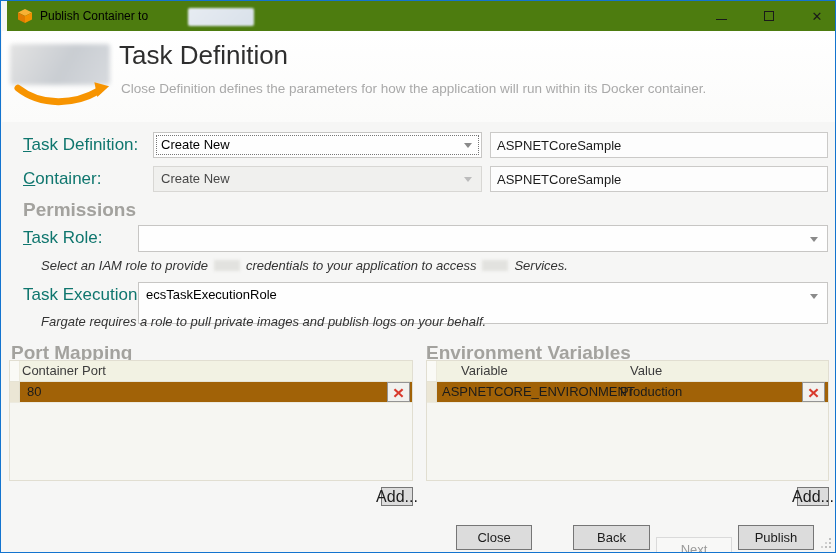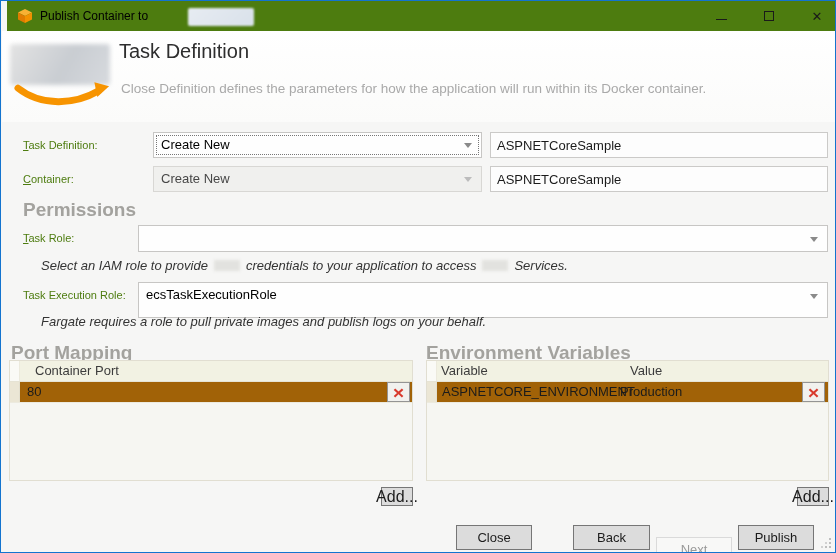--- a/index.html
+++ b/index.html
@@ -19,25 +19,25 @@
   .cap-btn{ position:absolute; top:0; width:48px; height:30px; display:flex; align-items:center; justify-content:center; cursor:default; }
   .cap-min-glyph{ width:11px; height:0; border-bottom:1px solid #1a1a1a; margin-top:6px; }
   .cap-max-glyph{ width:10px; height:10px; border:1px solid #1a1a1a; }
   .cap-close-glyph{ font-size:13px; color:#1a1a1a; font-weight:300; line-height:1; }
 
   
   .header{ position:absolute; left:1px; top:30px; width:834px; height:91px;
     background:linear-gradient(#ffffff,#fbfbfa); }
   .logo-redaction{ position:absolute; left:8px; top:13px; width:100px; height:41px;
     background:linear-gradient(120deg,#e3e3e3,#c9cdd2 55%,#d7dade); filter:blur(2px); border-radius:3px; }
-  .page-title{ position:absolute; left:117px; top:9px; font-size:20px; color:#2e2e2e; font-weight:400; }
+  .page-title{ position:absolute; left:117px; top:9px; font-size:26px; color:#2e2e2e; font-weight:400; }
   .page-subtitle{ position:absolute; left:119px; top:50px; font-size:13.5px; color:#a9a9a9; }
 
   
-  .flabel{ font-size:11px; color:#4d7c0f; line-height:26px; }
+  .flabel{ font-size:17px; color:#0f766e; line-height:26px; }
   .accesskey::first-letter{ text-decoration:underline; }
   .grouplabel{ font-size:19px; font-weight:bold; color:#a3a29e; }
   .note{ font-size:13px; font-style:italic; color:#333; line-height:16px; white-space:nowrap; }
   .note-blur{ display:inline-block; width:26px; height:11px; background:#e2e2df;
     filter:blur(1.5px); vertical-align:-1px; margin:0 6px; }
 
   .combo{ position:absolute; background:#fefefe; border:1px solid #c7c6c4; height:26px;
     font-size:13px; color:#000; cursor:default; }
   .combo .val{ position:absolute; left:7px; top:0; line-height:24px; }
   .combo .arrow{ position:absolute; right:9px; top:10px; width:0; height:0;
@@ -124,48 +124,48 @@
   <div class="abs flabel accesskey" style="left:22px;top:224px">Task Role:</div>
   <div class="combo" style="left:137px;top:224px;width:690px;height:27px">
     <span class="val"></span>
     <span class="arrow" style="top:11px"></span>
   </div>
   <div class="abs note" style="left:40px;top:257px">
     <span>Select an IAM role to provide</span><span class="note-blur"></span><span>credentials to your application to access</span><span class="note-blur"></span><span>Services.</span>
   </div>
 
   <div class="abs flabel" style="left:22px;top:281px">Task Execution Role:</div>
-  <div class="combo" style="left:137px;top:281px;width:690px;height:36px">
+  <div class="combo" style="left:137px;top:281px;width:690px;height:42px">
     <span class="val">ecsTaskExecutionRole</span>
     <span class="arrow" style="top:11px"></span>
   </div>
   <div class="abs note" style="left:40px;top:313px">Fargate requires a role to pull private images and publish logs on your behalf.</div>
 
   <div class="abs grouplabel" style="left:10px;top:341px">Port Mapping</div>
   <div class="grid" style="left:8px;top:359px;width:404px;height:121px">
     <div class="grid-header">
       <div class="grid-corner"></div>
-      <div class="grid-hcell" style="flex:1;padding-left:15px">Container Port</div>
+      <div class="grid-hcell" style="flex:1;padding-left:2px">Container Port</div>
     </div>
     <div class="grid-row">
       <div class="grid-rowheader"></div>
       <div class="grid-cell" style="flex:1;padding-left:7px">80</div>
       <div class="xbtn" style="right:2px">
         <span>✕</span>
       </div>
     </div>
     <div style="flex:1"></div>
   </div>
   <div class="btn addbtn accesskey" style="left:380px;top:486px;width:32px;height:19px">Add...</div>
 
   <div class="abs grouplabel" style="left:425px;top:341px">Environment Variables</div>
   <div class="grid" style="left:425px;top:359px;width:403px;height:121px">
     <div class="grid-header">
       <div class="grid-corner"></div>
-      <div class="grid-hcell" style="width:179px;padding-left:4px">Variable</div>
+      <div class="grid-hcell" style="width:179px;padding-left:24px">Variable</div>
       <div class="grid-hcell" style="flex:1;padding-left:14px">Value</div>
     </div>
     <div class="grid-row">
       <div class="grid-rowheader"></div>
       <div class="grid-cell" style="width:179px;padding-left:5px">ASPNETCORE_ENVIRONMENT</div>
       <div class="grid-cell" style="flex:1;padding-left:4px">Production</div>
       <div class="xbtn" style="right:3px">
         <span>✕</span>
       </div>
     </div>

